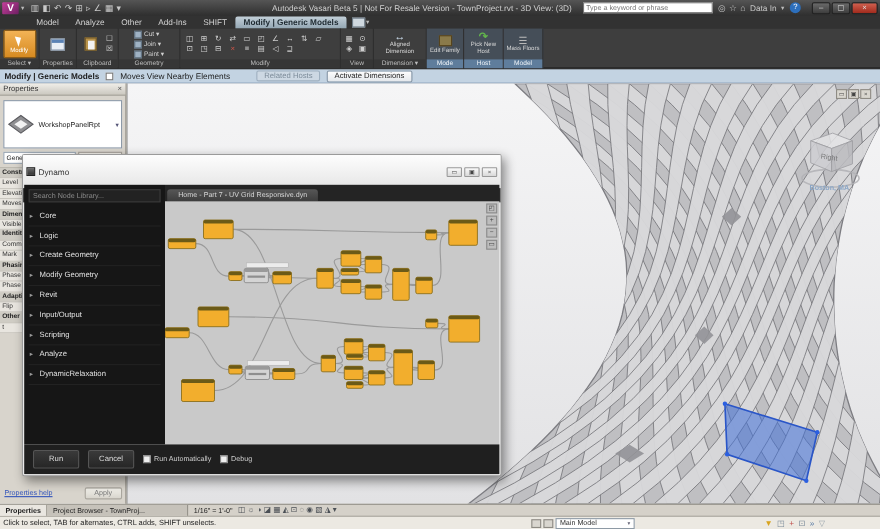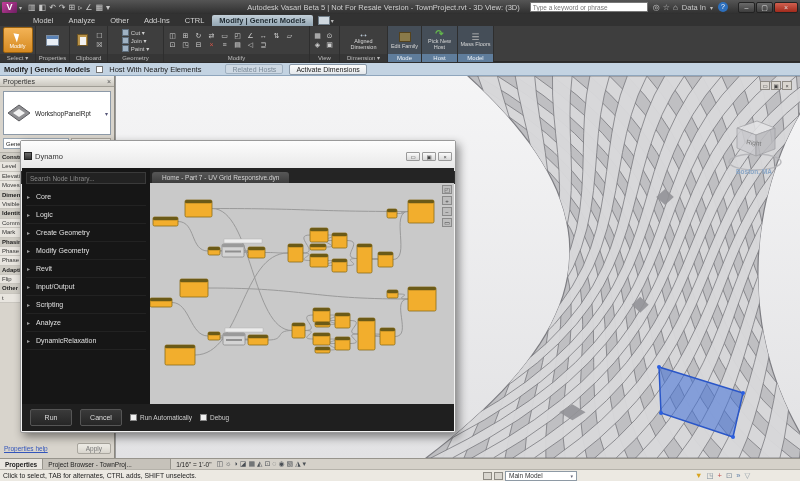--- a/index.html
+++ b/index.html
@@ -196,21 +196,21 @@
         <span class="wb">▢</span>
         <span class="wb close">×</span>
       </div>
   </div>
 
   <div id="tabrow">
       <span class="rtab">Model</span>
       <span class="rtab">Analyze</span>
       <span class="rtab">Other</span>
       <span class="rtab">Add-Ins</span>
-      <span class="rtab">CTRL</span>
+      <span class="rtab">SHIFT</span>
       <span class="rtab ctx">Modify | Generic Models</span>
       <div class="tabicon"></div>
       <span style="color:#bbb;font-size:6px;margin-bottom:2px;">▾</span>
     </div>
 
   <div id="ribbon">
     <div class="rpanel" style="width:36px">
       <div class="rbody">
           <div class="bigbtn hl">
         <span class="cursoricon"></span>
@@ -332,21 +332,21 @@
         <span>Mass Floors</span>
           </div>
         </div>
       <div class="plabel">Model</div>
     </div>
   </div>
 
   <div id="optionsbar">
     <span class="optlabel" style="font-weight:bold">Modify | Generic Models</span>
     <span class="cbx"></span>
-    <span class="optlabel">Host With Nearby Elements</span>
+    <span class="optlabel">Moves View Nearby Elements</span>
     <span class="relhosts">Related Hosts</span>
     <span class="actdim">Activate Dimensions</span>
   </div>
 
   <div id="workspace">
 
     <div id="viewport">
       <svg id="towersvg" width="380" height="382">
           <defs>
             <clipPath id="towerclip">

